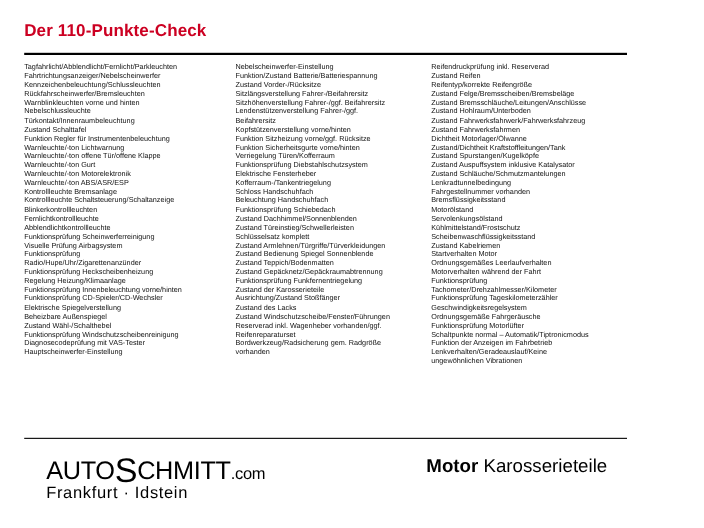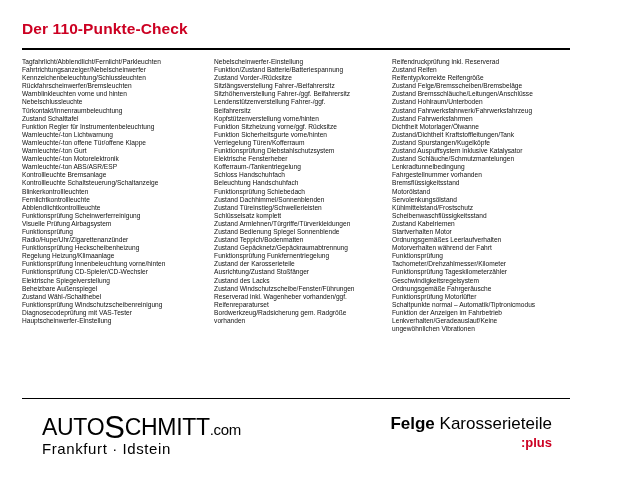--- a/index.html
+++ b/index.html
@@ -230,18 +230,17 @@
 
   <div class="footer">
     <div class="footer-line"></div>
 
     <div class="logo-left">
       <div class="logo-main"><span class="auto">AUTO</span><span class="sbig">S</span><span>CHMITT</span><span class="dotcom">.com</span></div>
       <div class="logo-sub">Frankfurt · Idstein</div>
     </div>
 
     <div class="logo-right">
-      <div class="audiline"><span class="audi">Felge</span> <span>Karosserieteile</span></div>
-      <div class="plus">:plus</div>
+      <div class="audiline"><span class="audi">Motor</span> <span>Karosserieteile</span></div>
     </div>
   </div>
 
 </div>
 
 </body></html>

